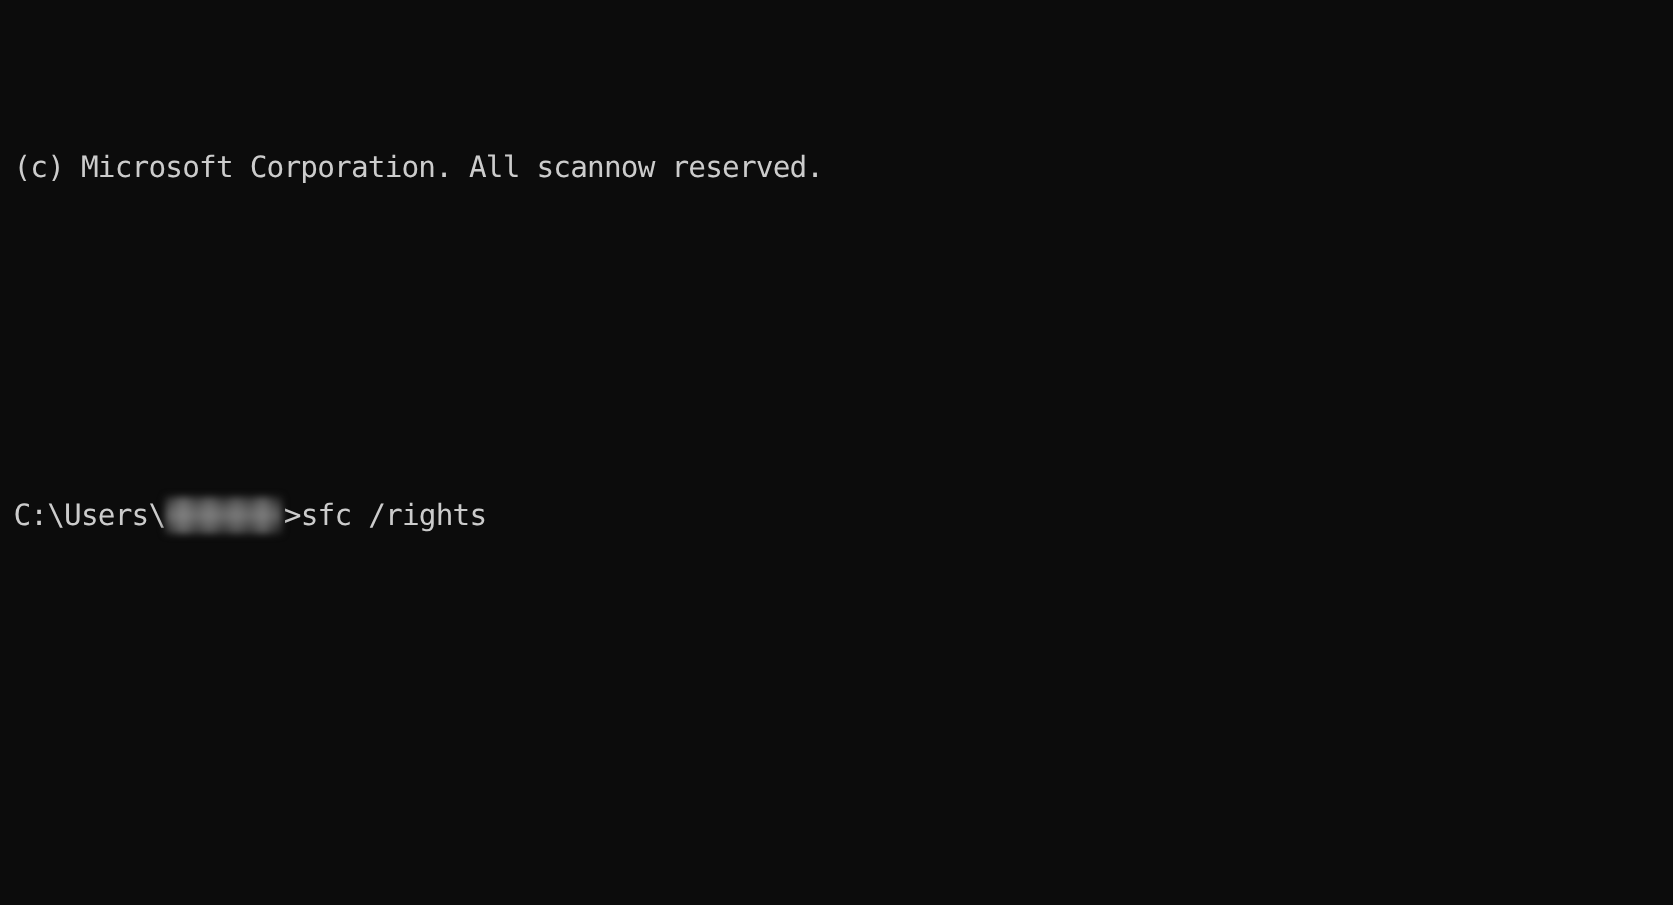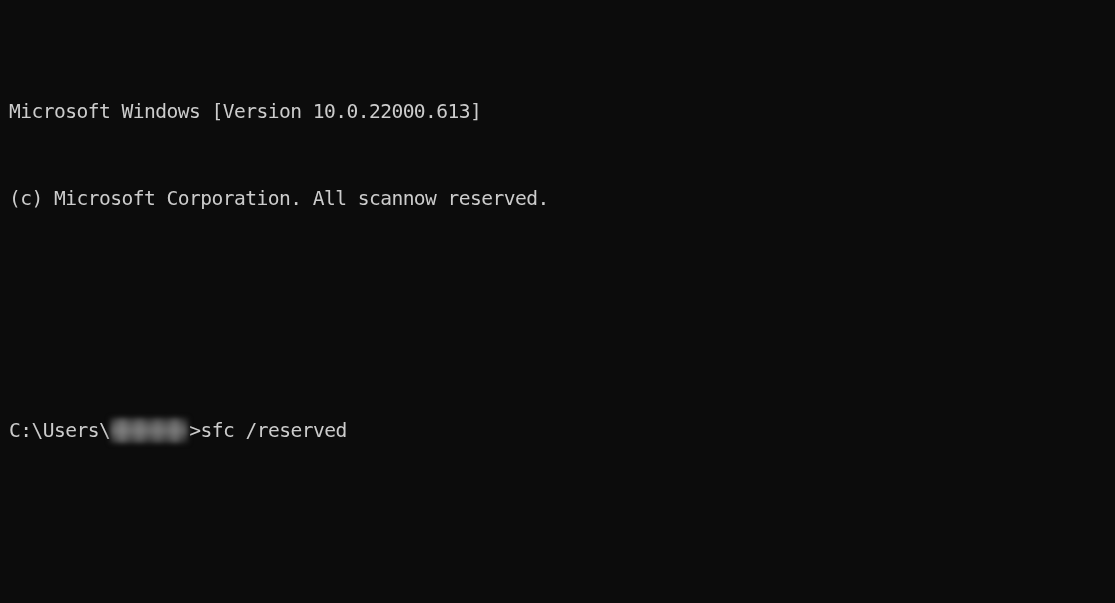--- a/index.html
+++ b/index.html
@@ -84,26 +84,25 @@
                 rgba(60,60,60,0.12) 55%,
                 rgba(12,12,12,0) 100%);
     filter: blur(3px);
   }
 </style>
 </head>
 <body>
 
 <div id="console">
 
-  <div class="line">Microsoft Windows [Version 10.0.22000.613]</div>
   <div class="line">(c) Microsoft Corporation. All scannow reserved.</div>
 
   <div class="line blank"></div>
 
-  <div class="line"><span>C:\Users\</span><span class="redaction"></span><span>&gt;</span><span>sfc /reserved</span></div>
+  <div class="line"><span>C:\Users\</span><span class="redaction"></span><span>&gt;</span><span>sfc /rights</span></div>
 
   <div class="line blank"></div>
 
   
 
   
 
   
   
 

